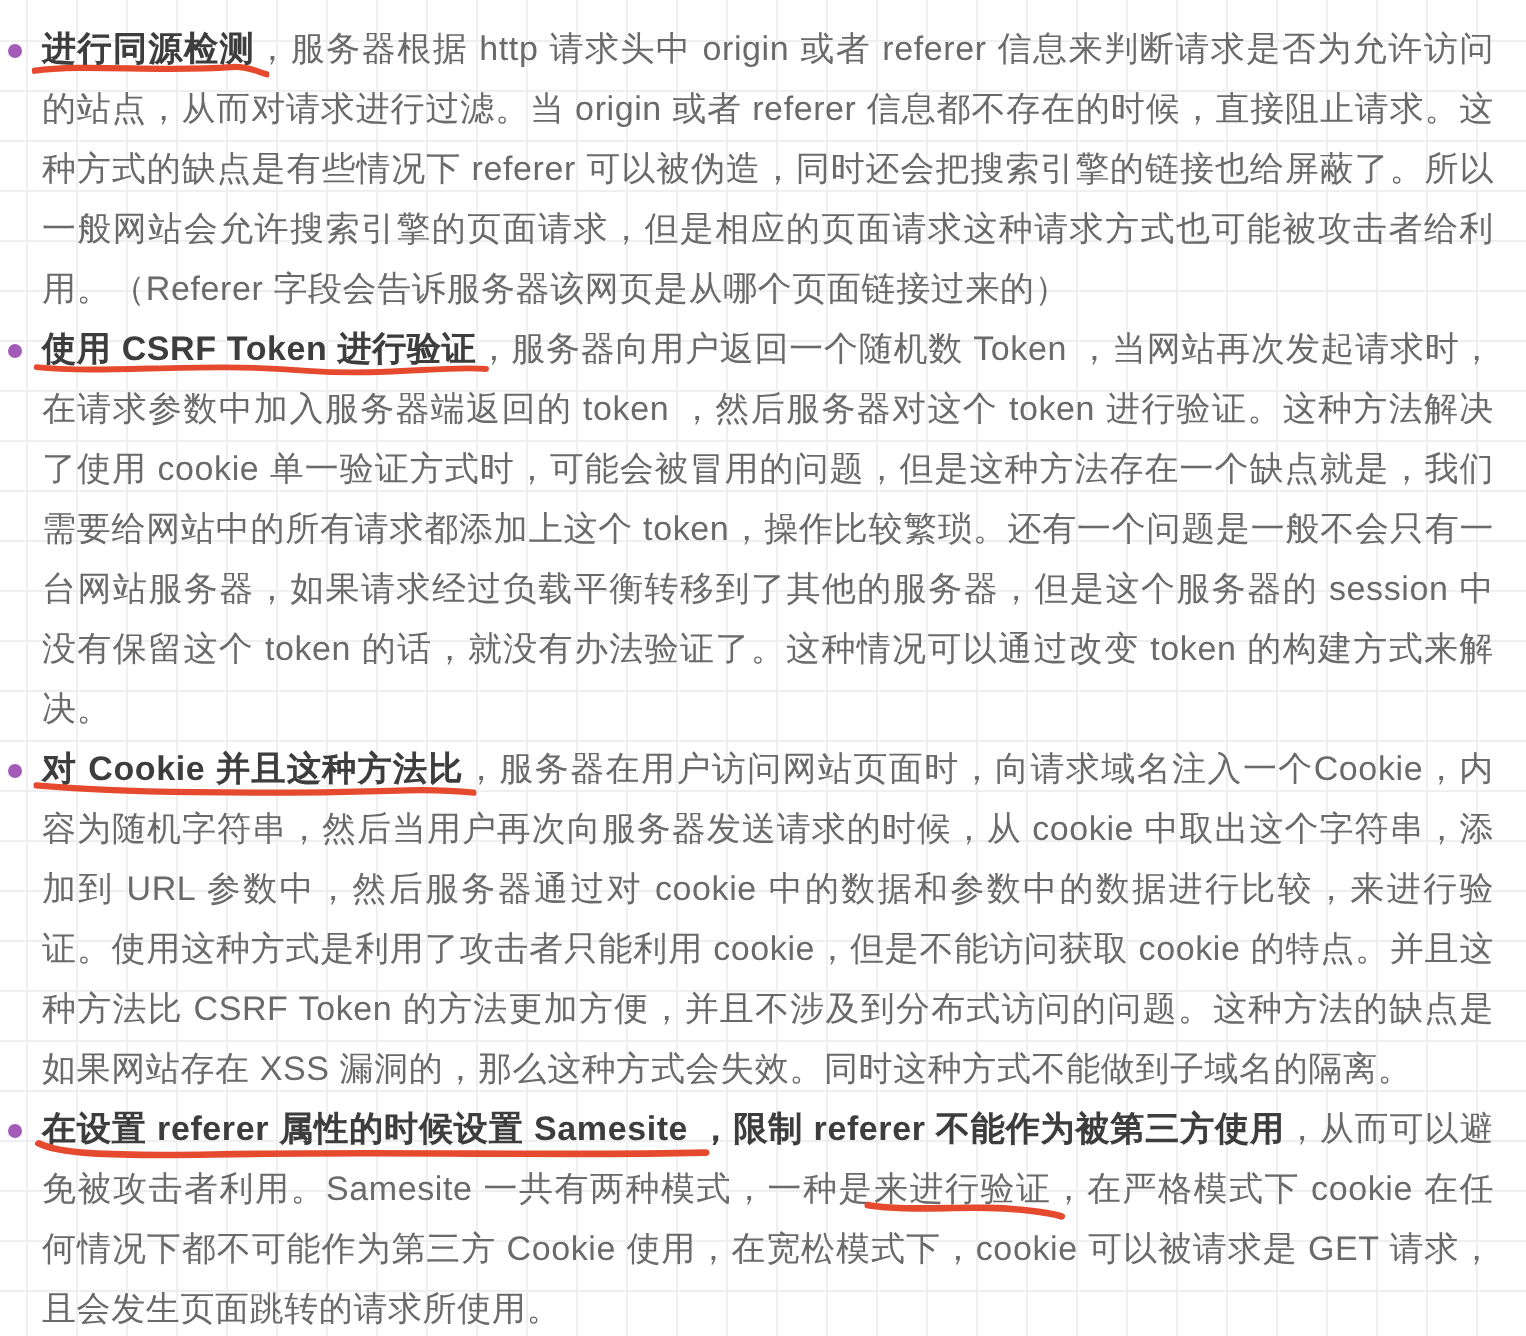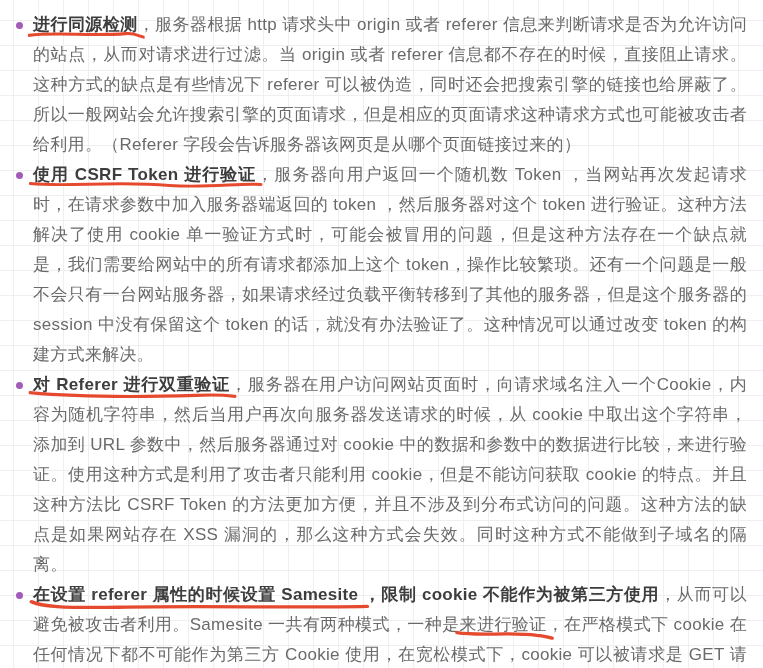--- a/index.html
+++ b/index.html
@@ -10,21 +10,21 @@
     width: 763px;
     height: 668px;
     box-sizing: border-box;
     background-color: #ffffff;
     background-image:
       linear-gradient(to right, #f1eef2 1px, transparent 1px),
       linear-gradient(to bottom, #f1eef2 1px, transparent 1px);
     background-size: 25px 25px;
     background-position: 13px 20px;
     overflow: hidden;
-    padding: 10px 16px 0 33px;
+    padding: 10px 16px 0 21px;
   }
 
   ul.notes-list {
     list-style: none;
     margin: 0;
     padding: 0;
   }
 
   li.note-item {
     position: relative;
@@ -84,28 +84,28 @@
 
     <li class="note-item">
       <span class="bullet-dot"></span>
       <span class="hl u-wrap"><span>使用 CSRF Token 进行验证</span><svg class="scribble" viewBox="0 0 300 12" preserveAspectRatio="none">
             <path d="M4,5 C50,9 110,2 180,7 C230,10 270,4 296,6" stroke-width="3.2"></path>
           </svg></span><span>，服务器向用户返回一个随机数 Token ，当网站再次发起请求时，在请求参数中加入服务器端返回的 token ，然后服务器对这个 token 进行验证。这种方法解决了使用 cookie 单一验证方式时，可能会被冒用的问题，但是这种方法存在一个缺点就是，我们需要给网站中的所有请求都添加上这个 token，操作比较繁琐。还有一个问题是一般不会只有一台网站服务器，如果请求经过负载平衡转移到了其他的服务器，但是这个服务器的 session 中没有保留这个 token 的话，就没有办法验证了。这种情况可以通过改变 token 的构建方式来解决。</span>
     </li>
 
     <li class="note-item">
       <span class="bullet-dot"></span>
-      <span class="hl u-wrap"><span>对 Referer 进行双重验证</span><svg class="scribble" viewBox="0 0 300 12" preserveAspectRatio="none">
+      <span class="hl u-wrap"><span>对 Cookie 并且这种方法比</span><svg class="scribble" viewBox="0 0 300 12" preserveAspectRatio="none">
             <path d="M4,4 C60,8 150,9 240,7 C265,6 285,7 296,8" stroke-width="3.4"></path>
           </svg></span><span>，服务器在用户访问网站页面时，向请求域名注入一个Cookie，内容为随机字符串，然后当用户再次向服务器发送请求的时候，从 cookie 中取出这个字符串，添加到 URL 参数中，然后服务器通过对 cookie 中的数据和参数中的数据进行比较，来进行验证。使用这种方式是利用了攻击者只能利用 cookie，但是不能访问获取 cookie 的特点。并且这种方法比 CSRF Token 的方法更加方便，并且不涉及到分布式访问的问题。这种方法的缺点是如果网站存在 XSS 漏洞的，那么这种方式会失效。同时这种方式不能做到子域名的隔离。</span>
     </li>
 
     <li class="note-item">
       <span class="bullet-dot"></span>
       <span class="hl u-wrap"><span>在设置 referer 属性的时候设置 Samesite </span><svg class="scribble" viewBox="0 0 300 12" preserveAspectRatio="none">
             <path d="M4,3 C12,8 30,10 80,9 C160,7 230,10 296,8" stroke-width="3.6"></path>
-          </svg></span><span class="hl">，限制 cookie 不能作为被第三方使用</span><span>，从而可以避免被攻击者利用。Samesite 一共有两种模式，一种是</span><span class="u-wrap"><span>来进行验证</span><svg class="scribble" viewBox="0 0 100 12" preserveAspectRatio="none">
+          </svg></span><span class="hl">，限制 referer 不能作为被第三方使用</span><span>，从而可以避免被攻击者利用。Samesite 一共有两种模式，一种是</span><span class="u-wrap"><span>来进行验证</span><svg class="scribble" viewBox="0 0 100 12" preserveAspectRatio="none">
             <path d="M3,4 C25,8 55,3 82,7 C90,8 94,9 97,10" stroke-width="3.6"></path>
           </svg></span><span>，在严格模式下 cookie 在任何情况下都不可能作为第三方 Cookie 使用，在宽松模式下，cookie 可以被请求是 GET 请求，且会发生页面跳转的请求所使用。</span>
     </li>
 
   </ul>
 </div>
 
 </body></html>

